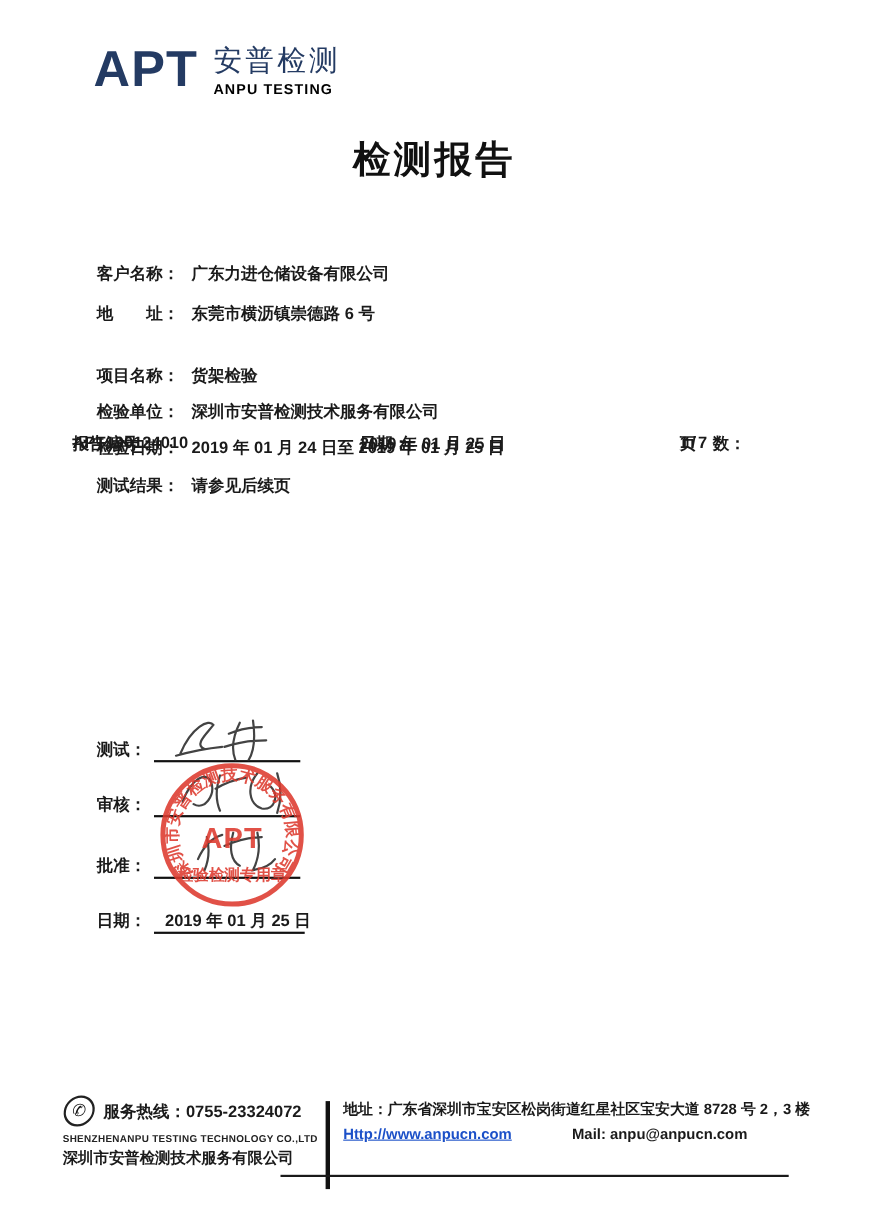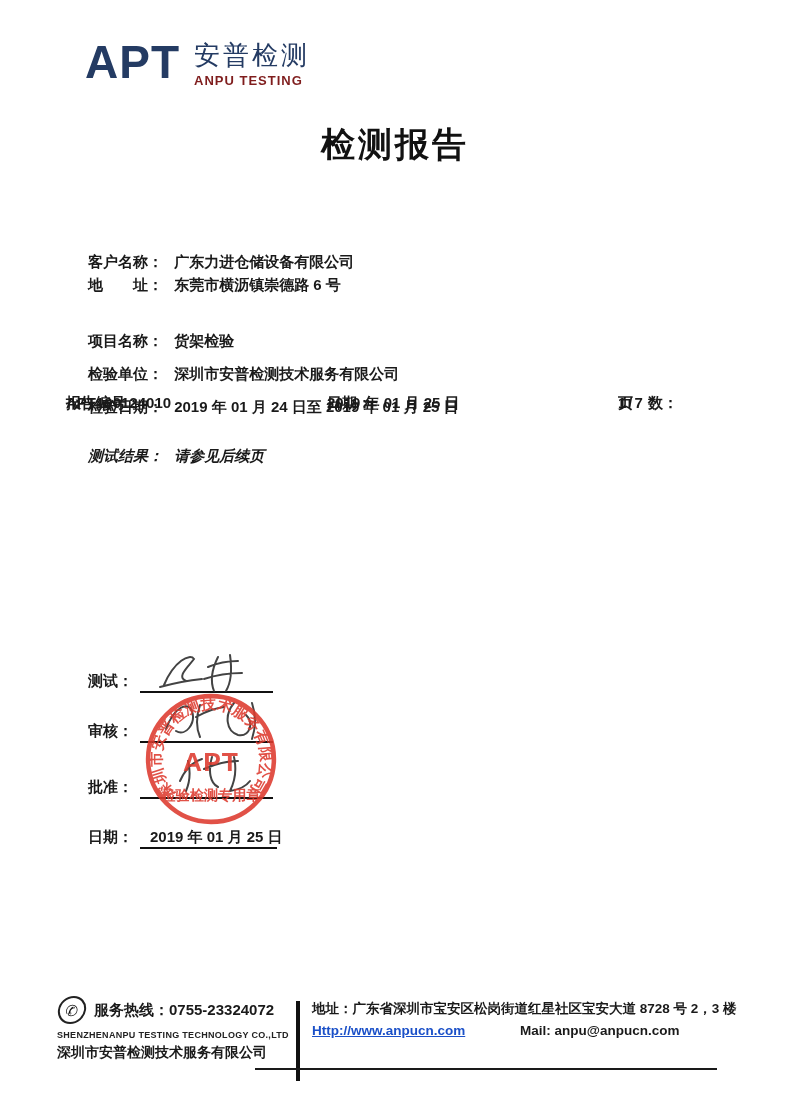--- a/index.html
+++ b/index.html
@@ -5,39 +5,39 @@
   html,body{margin:0;padding:0;background:#ffffff;}
   .page{
     position:relative;width:790px;height:1115px;background:#ffffff;overflow:hidden;
     font-family:"Liberation Sans","DejaVu Sans",sans-serif;color:#1a1a1a;
   }
   
   .logo-row{position:absolute;left:85px;top:36px;display:flex;align-items:flex-start;}
   .logo-mark{font-size:46px;font-weight:bold;color:#243b63;letter-spacing:1px;line-height:52px;}
   .logo-names{margin-left:14px;padding-top:4px;}
   .logo-cn{font-size:26px;color:#243b63;letter-spacing:3px;line-height:30px;}
-  .logo-en{font-size:13px;font-weight:bold;color:#7f1d1d;letter-spacing:1px;margin-top:3px;}
+  .logo-en{font-size:13px;font-weight:bold;color:#000000;letter-spacing:1px;margin-top:3px;}
   
   .title{position:absolute;left:0;top:122px;width:100%;text-align:center;margin:0;
     font-size:34px;font-weight:bold;letter-spacing:3px;color:#111;}
   
   .meta-row span{position:absolute;top:197px;font-size:15px;font-weight:bold;white-space:nowrap;}
   .meta-1{left:66px;}
   .meta-2{left:327px;}
   .meta-3{left:618px;}
   .pages-val{letter-spacing:2px;}
   
   .field{position:absolute;left:88px;font-size:15px;font-weight:bold;white-space:nowrap;}
   .field .lbl{display:inline-block;width:82px;}
-  .f-client-name{top:240px;margin-top:13px;}
+  .f-client-name{top:240px;}
   .f-client-addr{top:276px;}
   .f-p0{top:332px;}
   .f-p1{top:365px;}
   .f-p2{top:398px;}
-  .f-p3{top:447px;font-style:italic;}
+  .f-p3{top:432px;}
   
   .notice{position:absolute;left:0;top:537px;width:100%;text-align:center;
     font-size:14px;font-weight:bold;}
   
   .sig-label{position:absolute;left:88px;font-size:15px;font-weight:bold;}
   .sig-label.l1{top:672px;}
   .sig-label.l2{top:722px;}
   .sig-label.l3{top:778px;}
   .sig-label.l4{top:828px;}
   .sig-date-value{position:absolute;left:150px;top:828px;font-size:15px;font-weight:bold;white-space:nowrap;}

